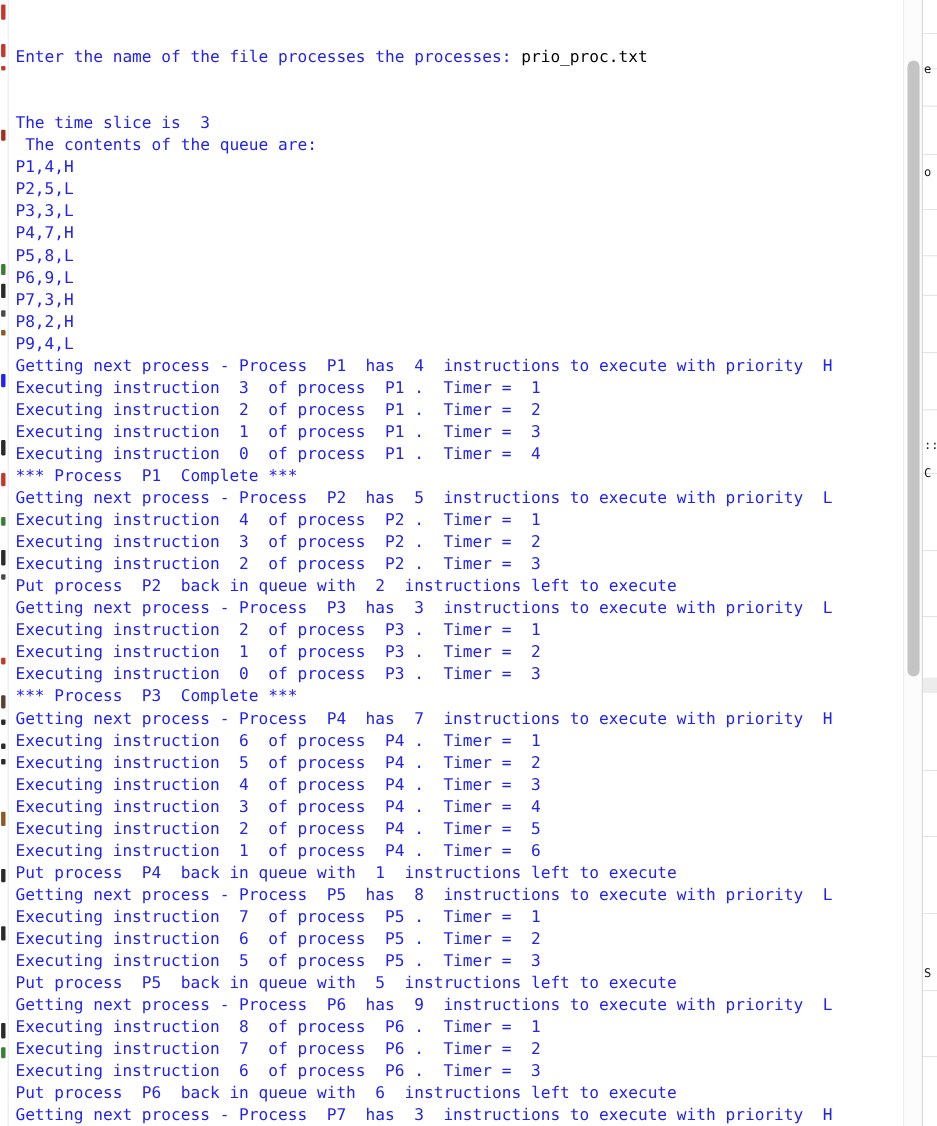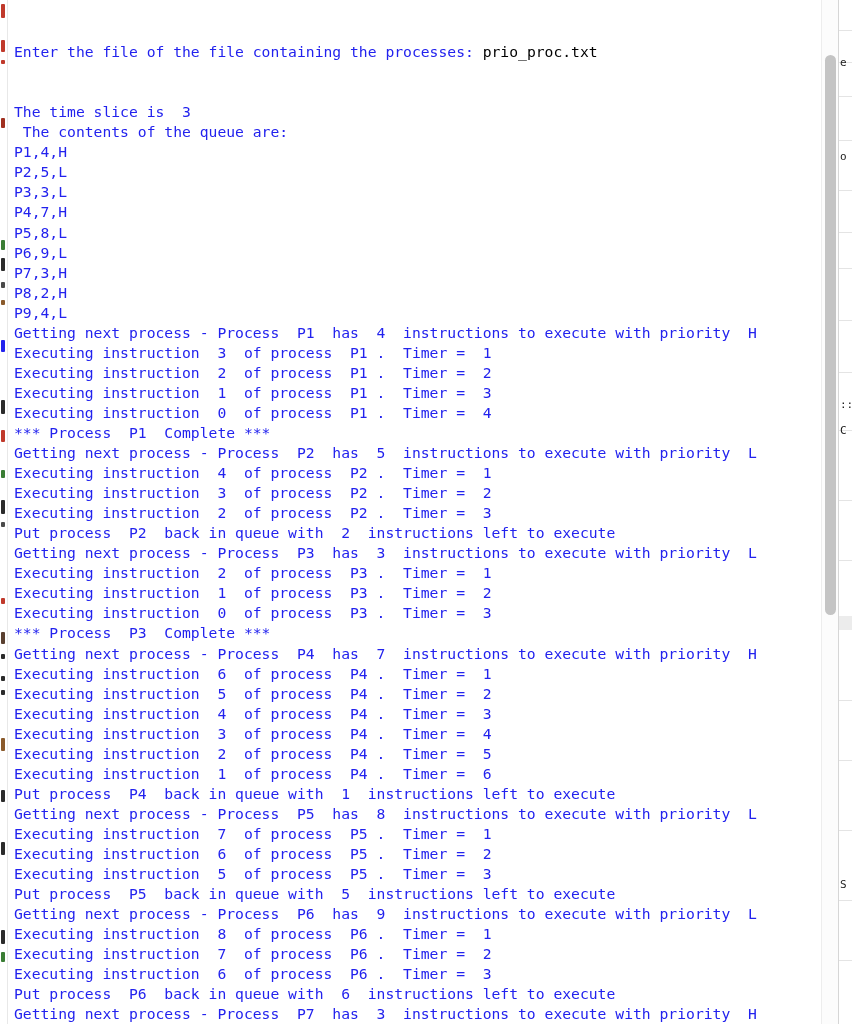--- a/index.html
+++ b/index.html
@@ -153,21 +153,21 @@
       <div class="gutter-mark" style="top: 690px; height: 5px; background: rgb(43, 43, 43);"></div>
       <div class="gutter-mark" style="top: 738px; height: 13px; background: rgb(138, 90, 43);"></div>
       <div class="gutter-mark" style="top: 790px; height: 12px; background: rgb(43, 43, 43);"></div>
       <div class="gutter-mark" style="top: 842px; height: 13px; background: rgb(43, 43, 43);"></div>
       <div class="gutter-mark" style="top: 930px; height: 14px; background: rgb(43, 43, 43);"></div>
       <div class="gutter-mark" style="top: 952px; height: 10px; background: rgb(58, 125, 52);"></div>
     </div>
 
   <div class="console-wrap">
     <div class="console" id="console">
-      <div class="line"><span class="out">Enter the file of the file containing the processes: </span><span class="input">prio_proc.txt</span></div>
+      <div class="line"><span class="out">Enter the name of the file processes the processes: </span><span class="input">prio_proc.txt</span></div>
     <div class="line out">The time slice is  3</div><div class="line out"> The contents of the queue are:</div><div class="line out">P1,4,H</div><div class="line out">P2,5,L</div><div class="line out">P3,3,L</div><div class="line out">P4,7,H</div><div class="line out">P5,8,L</div><div class="line out">P6,9,L</div><div class="line out">P7,3,H</div><div class="line out">P8,2,H</div><div class="line out">P9,4,L</div><div class="line out">Getting next process - Process  P1  has  4  instructions to execute with priority  H</div><div class="line out">Executing instruction  3  of process  P1 .  Timer =  1</div><div class="line out">Executing instruction  2  of process  P1 .  Timer =  2</div><div class="line out">Executing instruction  1  of process  P1 .  Timer =  3</div><div class="line out">Executing instruction  0  of process  P1 .  Timer =  4</div><div class="line out">*** Process  P1  Complete ***</div><div class="line out">Getting next process - Process  P2  has  5  instructions to execute with priority  L</div><div class="line out">Executing instruction  4  of process  P2 .  Timer =  1</div><div class="line out">Executing instruction  3  of process  P2 .  Timer =  2</div><div class="line out">Executing instruction  2  of process  P2 .  Timer =  3</div><div class="line out">Put process  P2  back in queue with  2  instructions left to execute</div><div class="line out">Getting next process - Process  P3  has  3  instructions to execute with priority  L</div><div class="line out">Executing instruction  2  of process  P3 .  Timer =  1</div><div class="line out">Executing instruction  1  of process  P3 .  Timer =  2</div><div class="line out">Executing instruction  0  of process  P3 .  Timer =  3</div><div class="line out">*** Process  P3  Complete ***</div><div class="line out">Getting next process - Process  P4  has  7  instructions to execute with priority  H</div><div class="line out">Executing instruction  6  of process  P4 .  Timer =  1</div><div class="line out">Executing instruction  5  of process  P4 .  Timer =  2</div><div class="line out">Executing instruction  4  of process  P4 .  Timer =  3</div><div class="line out">Executing instruction  3  of process  P4 .  Timer =  4</div><div class="line out">Executing instruction  2  of process  P4 .  Timer =  5</div><div class="line out">Executing instruction  1  of process  P4 .  Timer =  6</div><div class="line out">Put process  P4  back in queue with  1  instructions left to execute</div><div class="line out">Getting next process - Process  P5  has  8  instructions to execute with priority  L</div><div class="line out">Executing instruction  7  of process  P5 .  Timer =  1</div><div class="line out">Executing instruction  6  of process  P5 .  Timer =  2</div><div class="line out">Executing instruction  5  of process  P5 .  Timer =  3</div><div class="line out">Put process  P5  back in queue with  5  instructions left to execute</div><div class="line out">Getting next process - Process  P6  has  9  instructions to execute with priority  L</div><div class="line out">Executing instruction  8  of process  P6 .  Timer =  1</div><div class="line out">Executing instruction  7  of process  P6 .  Timer =  2</div><div class="line out">Executing instruction  6  of process  P6 .  Timer =  3</div><div class="line out">Put process  P6  back in queue with  6  instructions left to execute</div><div class="line out">Getting next process - Process  P7  has  3  instructions to execute with priority  H</div></div>
   </div>
 
   <div class="scrollbar">
     <div class="scroll-track" style="background: rgb(252, 252, 252);"></div>
     <div class="scroll-thumb" id="scroll-thumb" style="top: 55px; height: 560px; background: rgb(196, 196, 196);"></div>
   </div>
 
   <div class="bg-panel">
     <div class="bg-panel-inner" id="bg-panel-inner">

